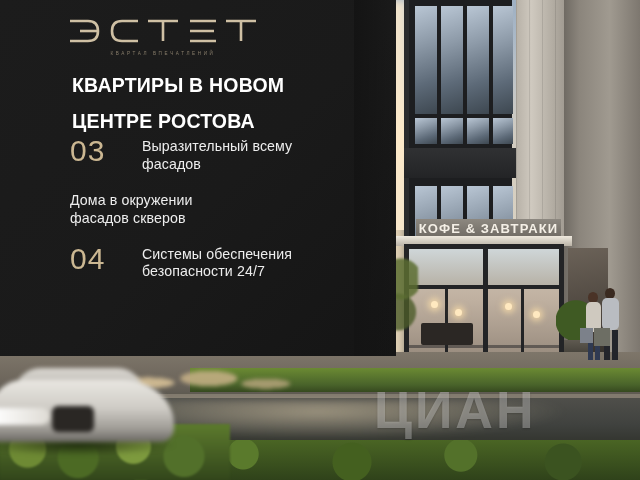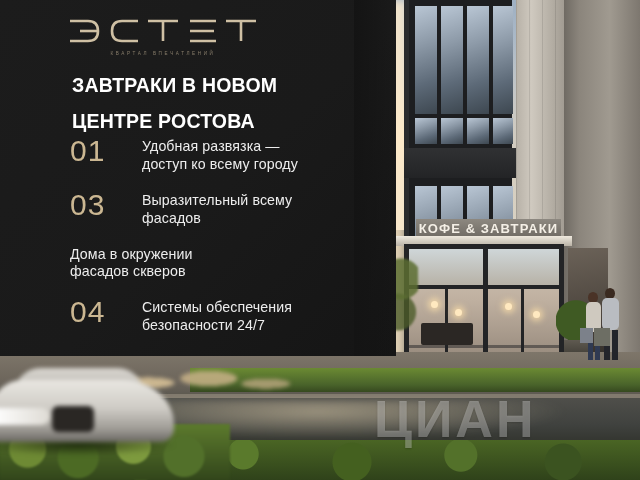--- a/index.html
+++ b/index.html
@@ -247,21 +247,21 @@
     color:#cbb792; font-size:30px; font-weight:300; line-height:1;
     letter-spacing:1px;
   }
   .txt {
     color:#ededed; font-size:14.2px; line-height:1.26; font-weight:400;
     letter-spacing:.1px; padding-top:2px;
   }
 
   
   .watermark {
-    position:absolute; left:374px; top:390px; width:266px; height:62px;
+    position:absolute; left:374px; top:381px; width:266px; height:62px;
     color:rgba(255,255,255,.30);
     font-size:52px; font-weight:700; letter-spacing:3px;
     line-height:58px; white-space:nowrap;
     text-shadow:0 1px 2px rgba(0,0,0,.18);
     pointer-events:none;
   }
 </style>
 </head>
 <body>
 
@@ -380,33 +380,26 @@
 
           <path d="M122 5 H148 M122 15 H146 M122 25 H148"></path>
 
           <path d="M158 5 H188 M173 5 V25"></path>
         </g>
       </svg>
       <div class="logo-sub">КВАРТАЛ ВПЕЧАТЛЕНИЙ</div>
     </div>
 
     <div class="headline">
-      <span class="l1">ЗАВТРАКИ В НОВОМ</span>
+      <span class="l1">КВАРТИРЫ В НОВОМ</span>
       <span class="l2">ЦЕНТРЕ РОСТОВА</span>
     </div>
 
     <div class="list">
 
-      <div class="row">
-        <div class="num">01</div>
-        <div class="txt">
-          <span>Удобная развязка —</span><br>
-          <span>доступ ко всему городу</span>
-        </div>
-      </div>
 
       <div class="row">
         <div class="num">03</div>
         <div class="txt">
           <span>Выразительный всему</span><br>
           <span>фасадов</span>
         </div>
       </div>
 
       <div class="row">

